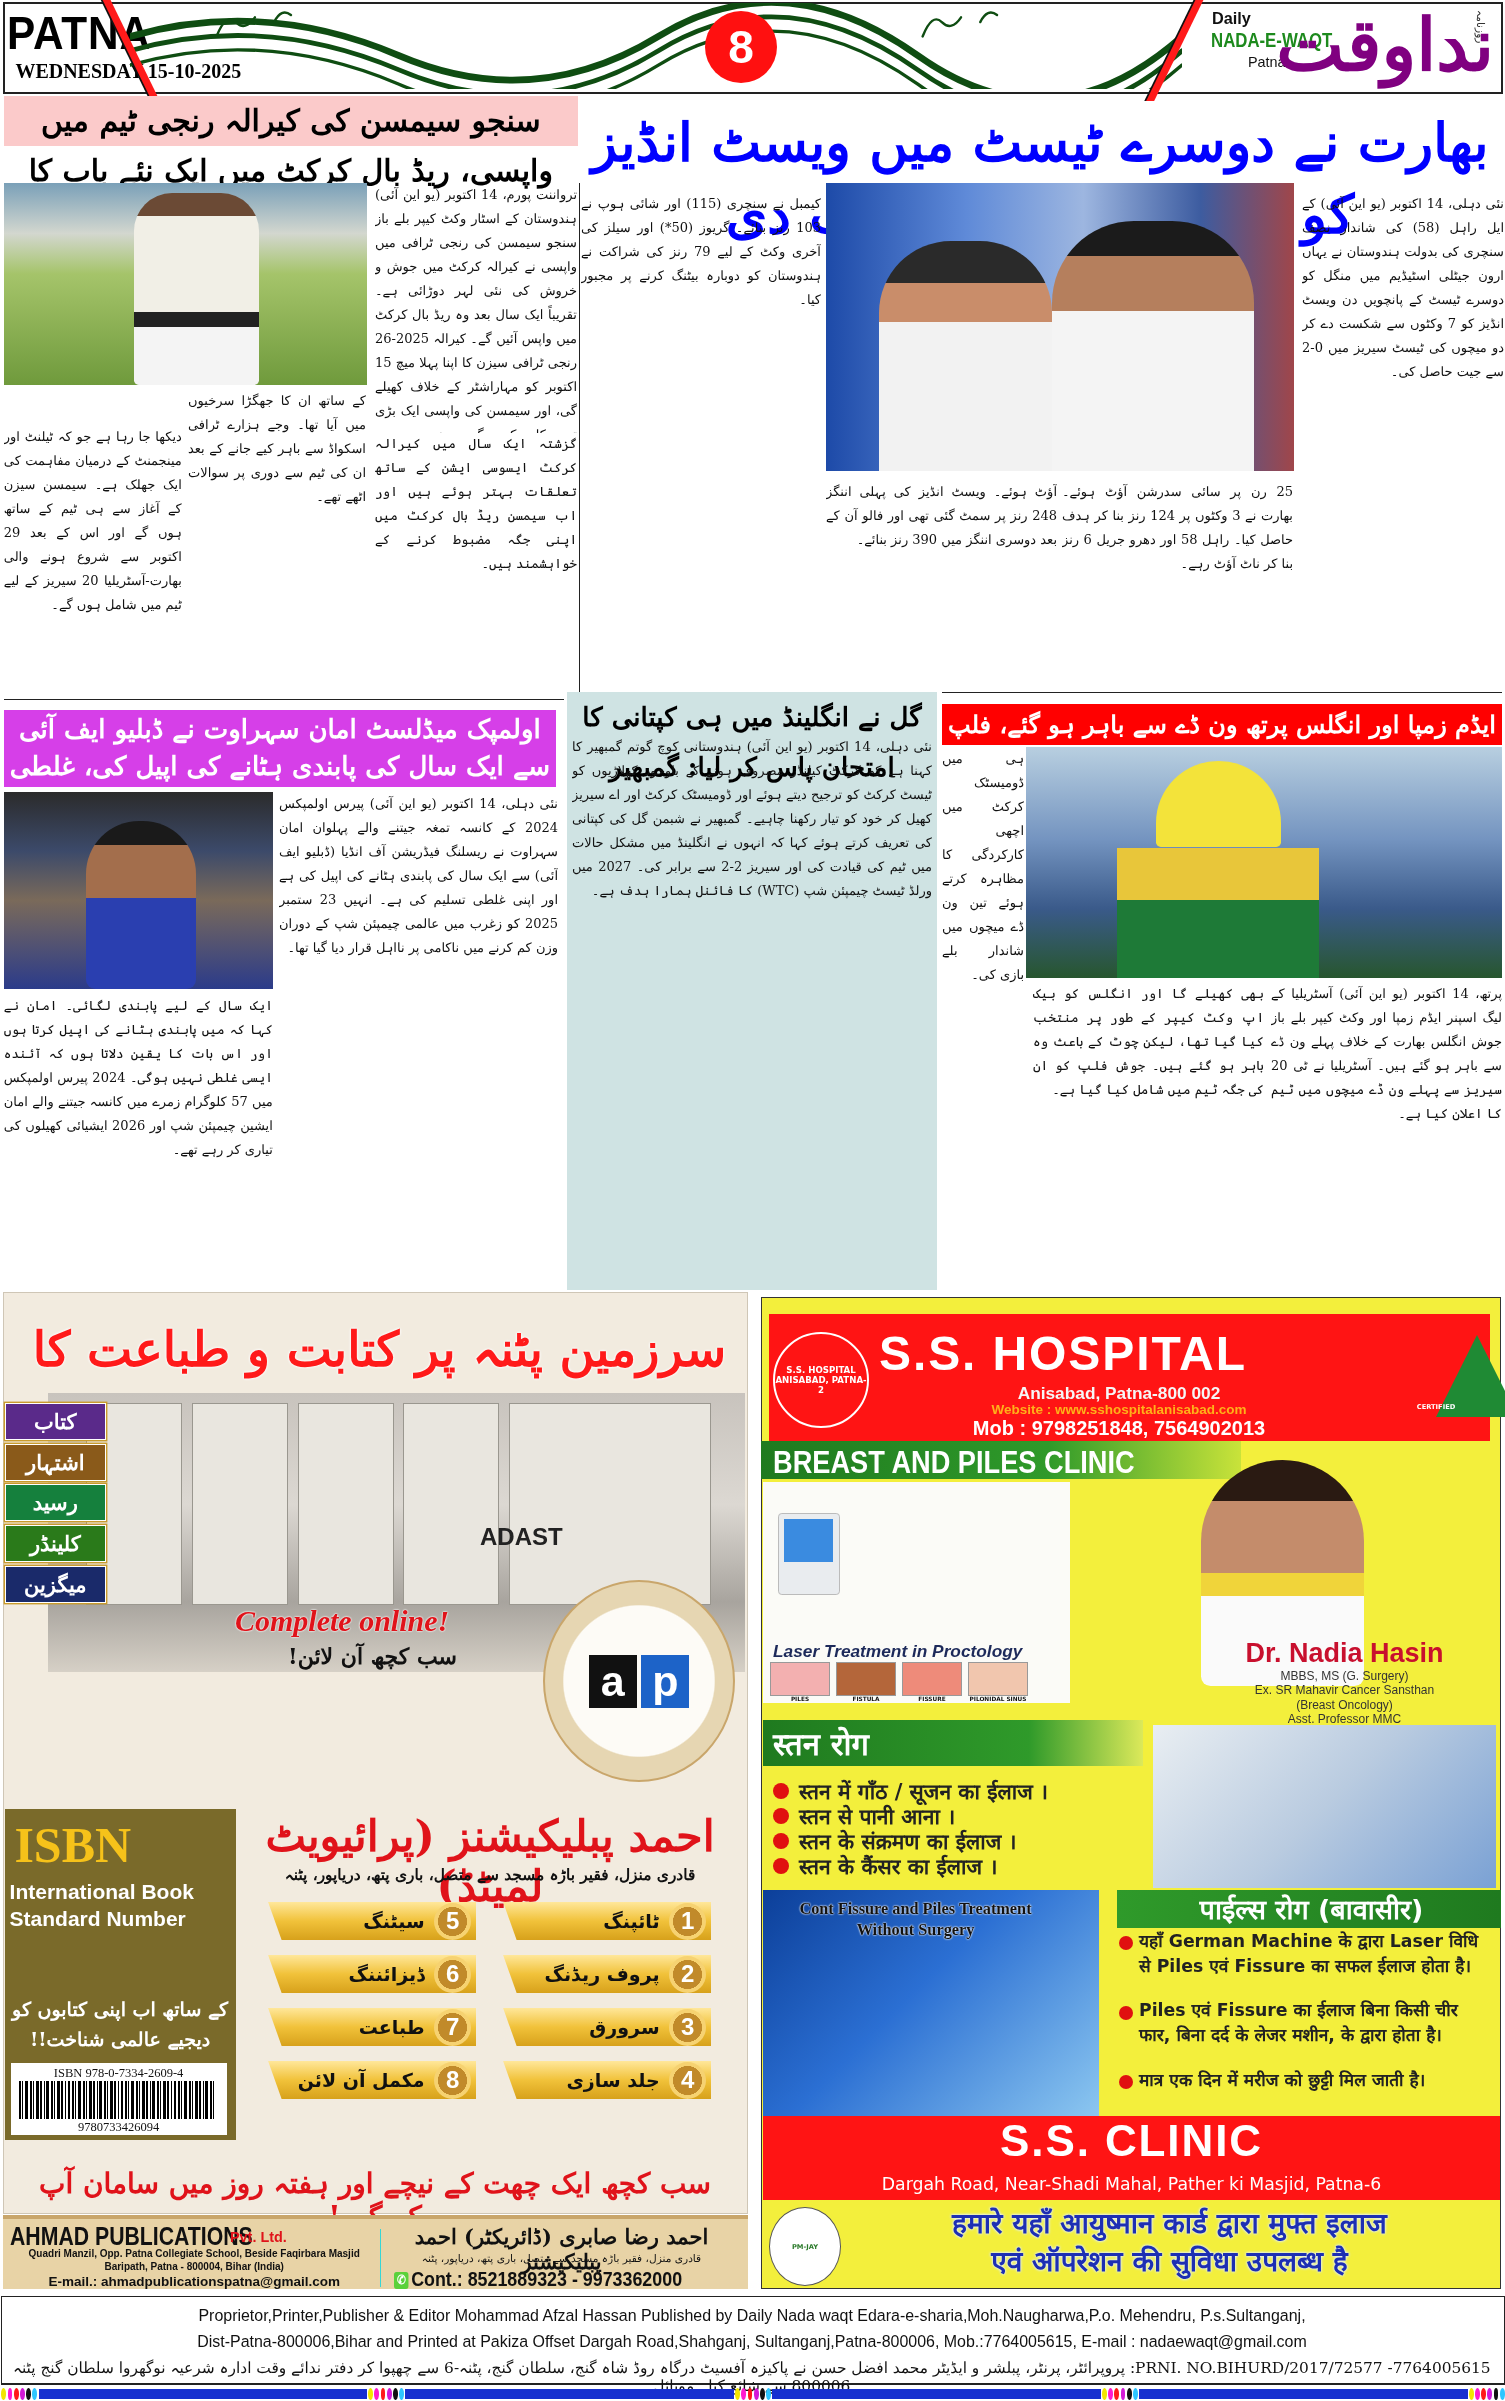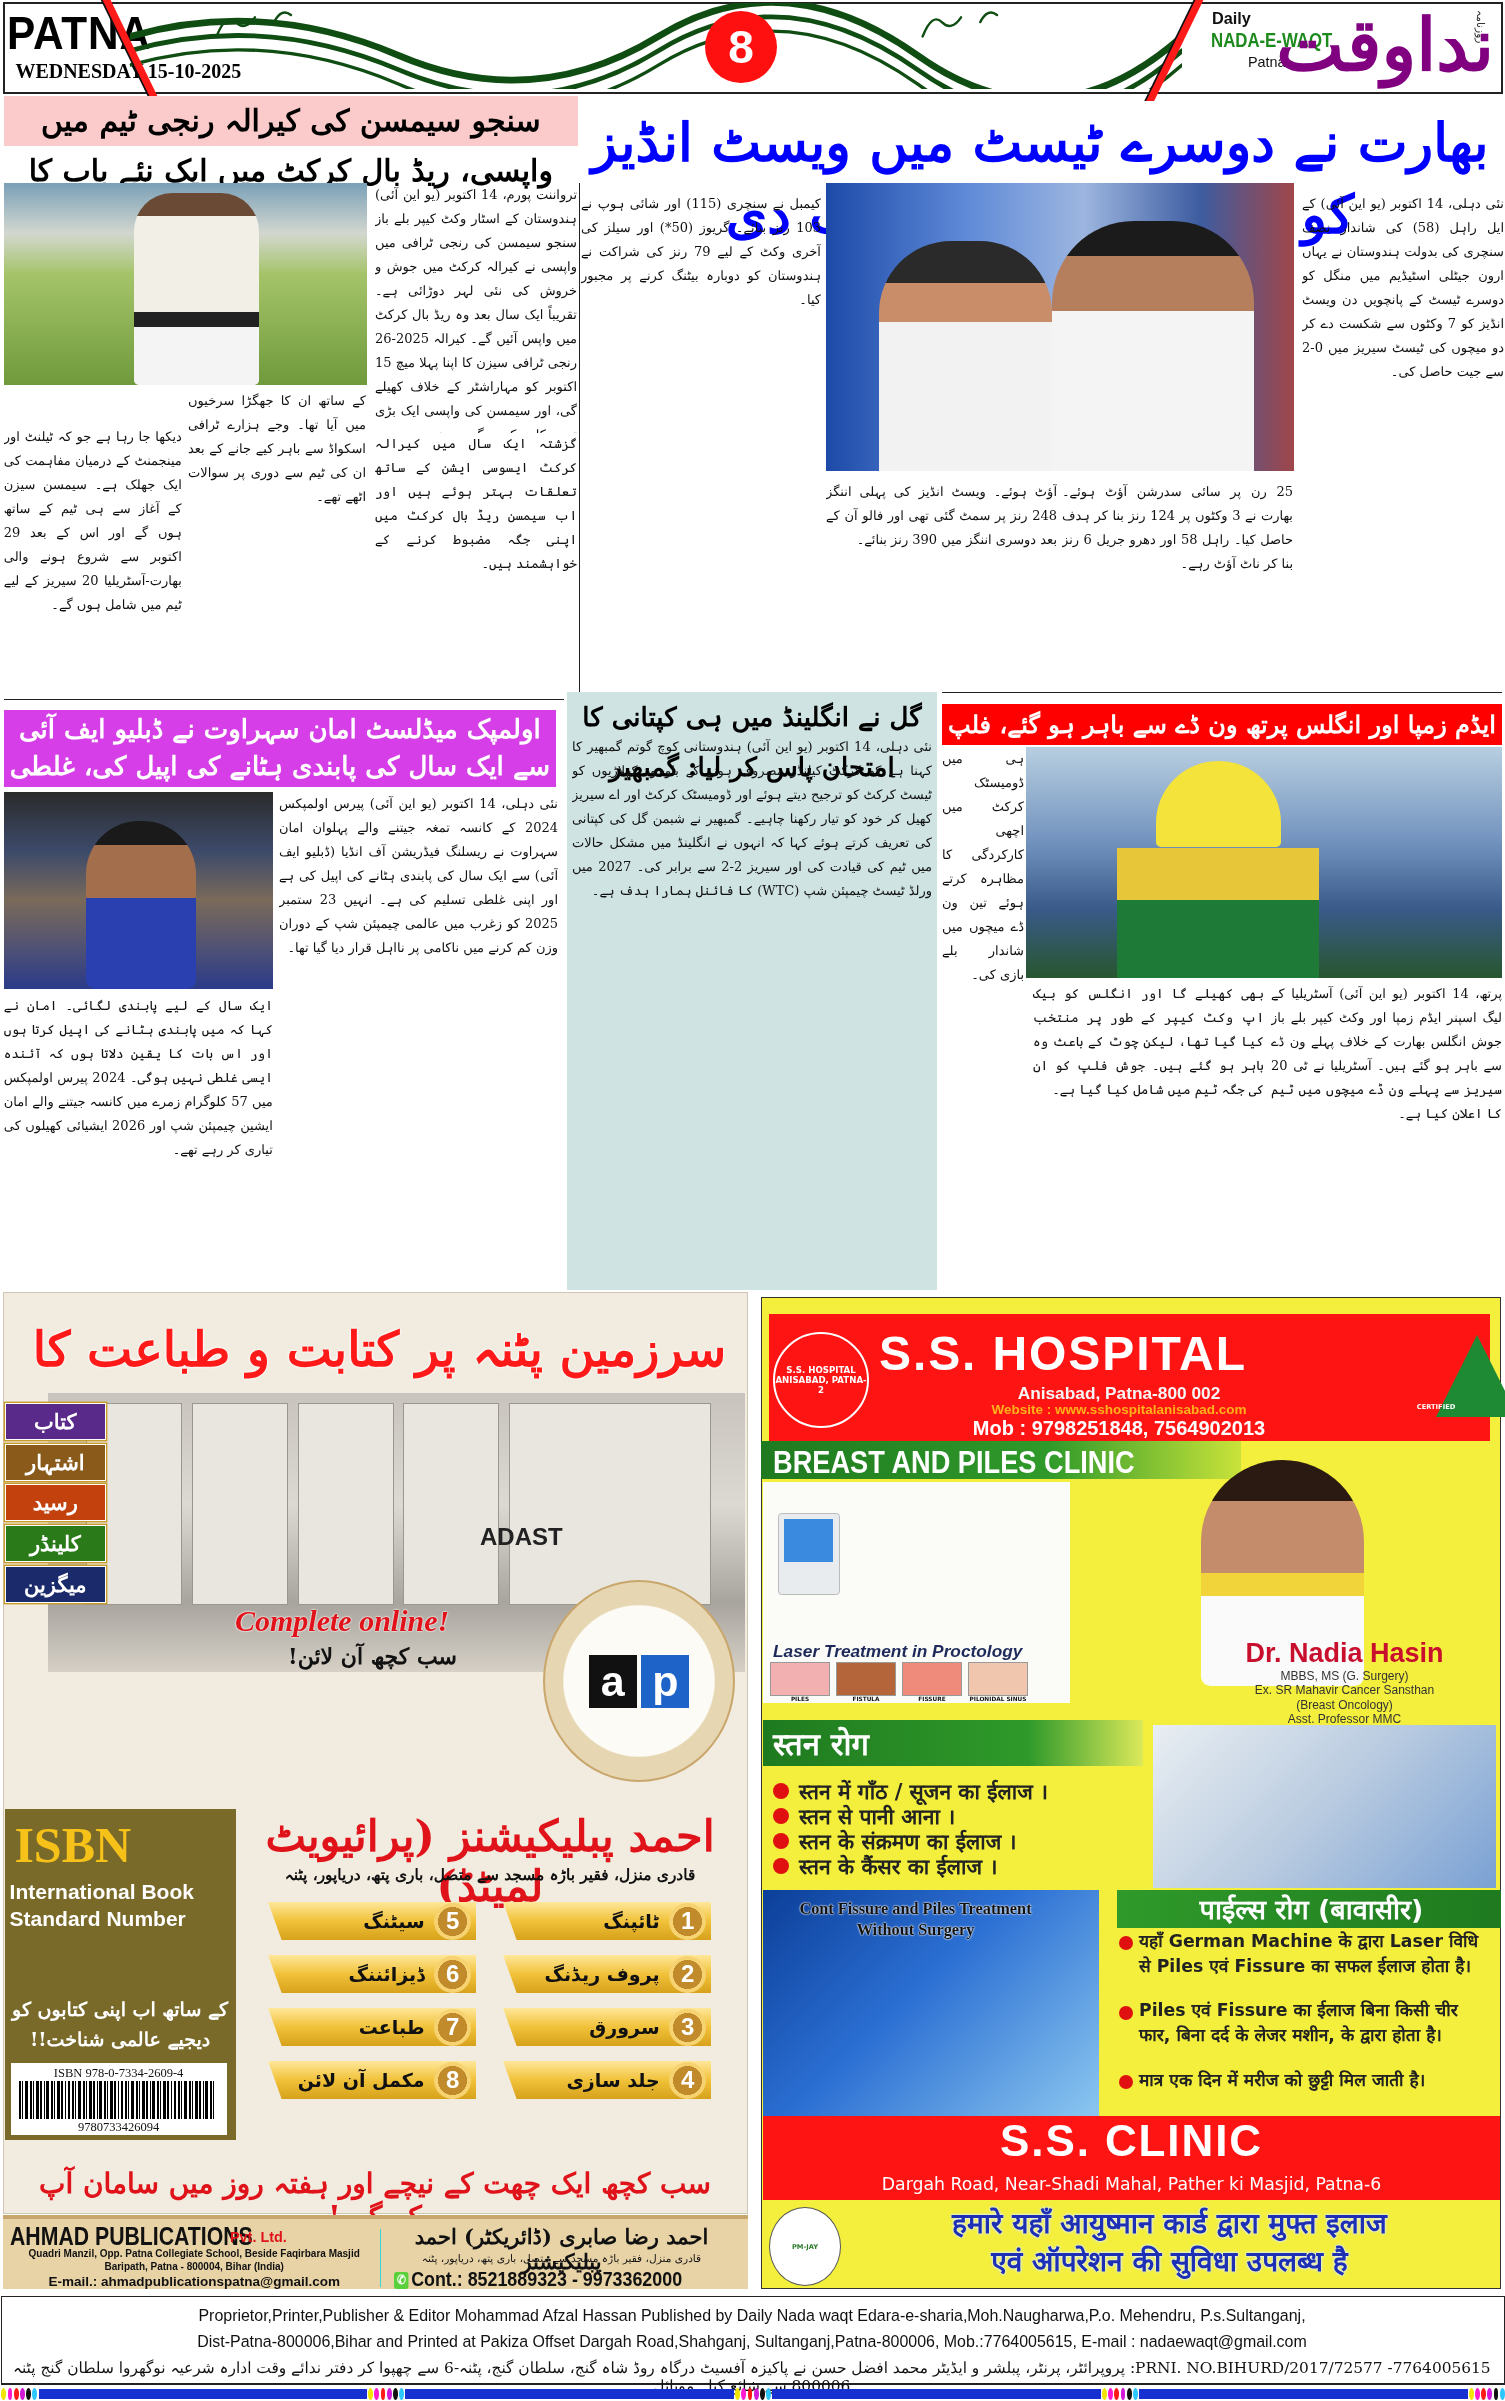--- a/index.html
+++ b/index.html
@@ -231,21 +231,21 @@
 <div id="ap-machine" class="abs photo">
   <div class="unit" style="left:38px"></div>
   <div class="unit" style="left:144px"></div>
   <div class="unit" style="left:250px"></div>
   <div class="unit" style="left:355px"></div>
   <div class="unit" style="left:461px;width:202px;"></div>
 </div>
 <div id="ap-brand" class="abs">ADAST</div>
 <div class="abs ap-tag urdu" style="top:1403px;background:#5a2a8a">کتاب</div>
 <div class="abs ap-tag urdu" style="top:1444px;background:#8a5a1a">اشتہار</div>
-<div class="abs ap-tag urdu" style="top:1484px;background:#c2410c">رسید</div>
+<div class="abs ap-tag urdu" style="top:1484px;background:#15803d">رسید</div>
 <div class="abs ap-tag urdu" style="top:1525px;background:#2a7a1a">کلینڈر</div>
 <div class="abs ap-tag urdu" style="top:1566px;background:#1a2a6a">میگزین</div>
 <div id="ap-complete" class="abs">Complete online!</div>
 <div id="ap-online-ur" class="abs urdu">سب کچھ آن لائن!</div>
 <div id="ap-logo" class="abs">
   <div class="a">a</div>
   <div class="p">p</div>
 </div>
 
 <div id="isbn-panel" class="abs"></div>

